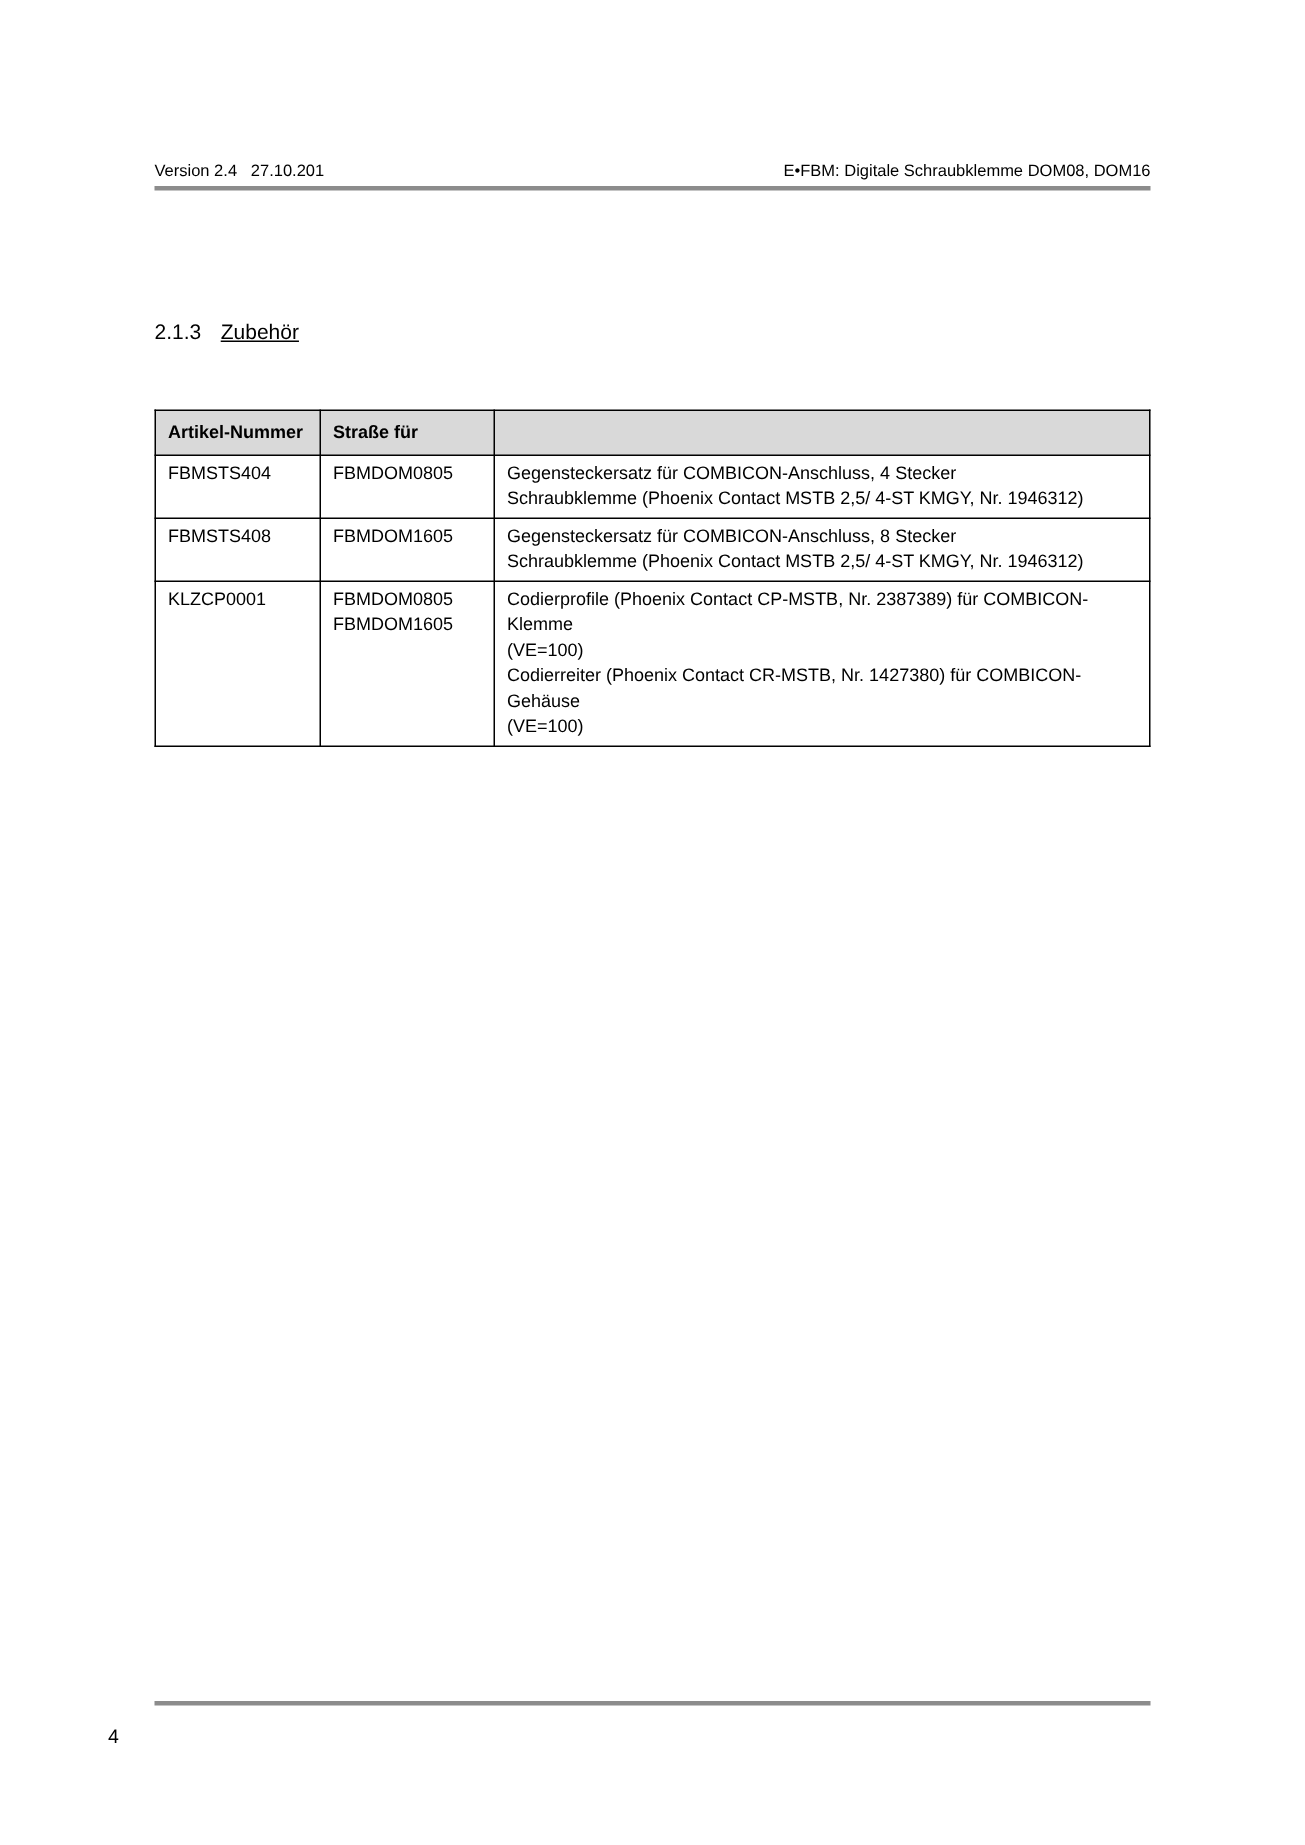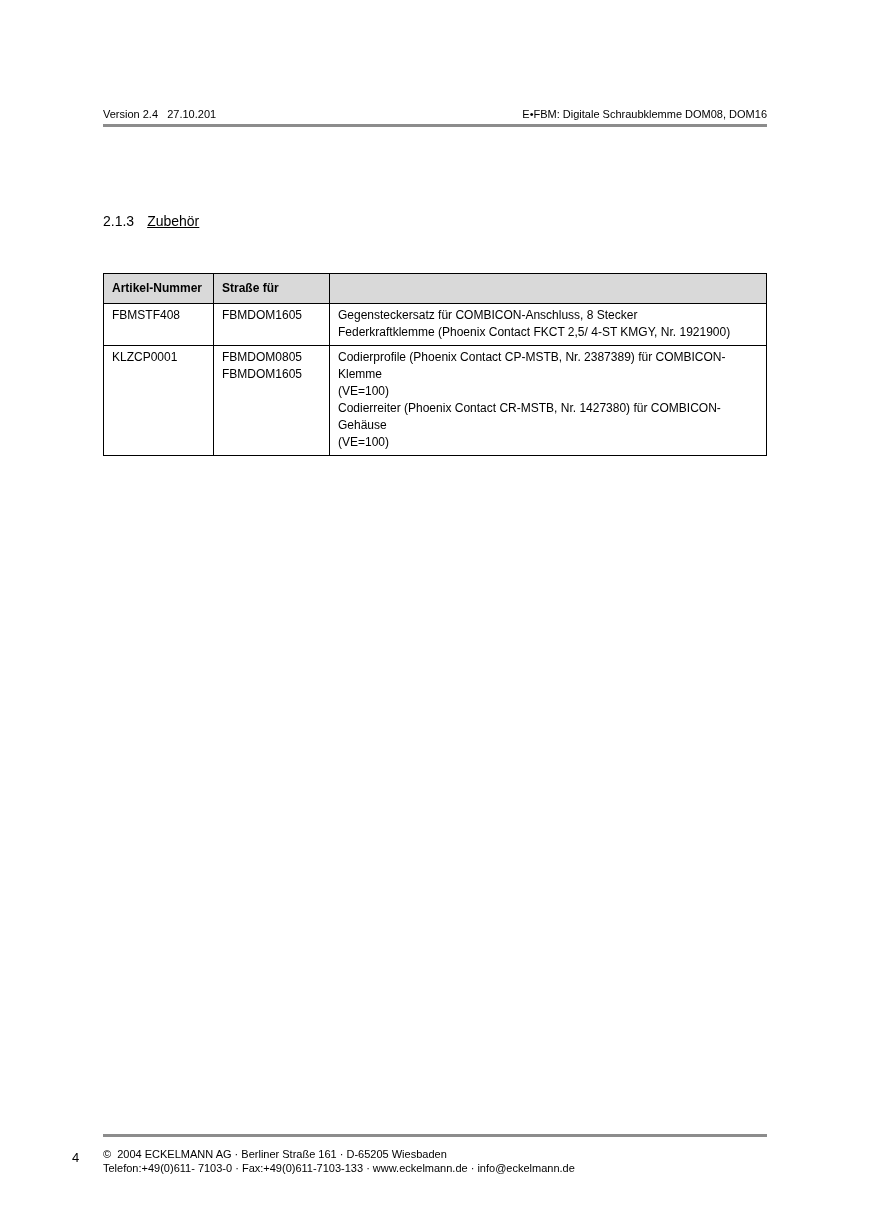--- a/index.html
+++ b/index.html
@@ -114,45 +114,51 @@
   <table class="acc-table">
     <thead>
       <tr>
         <th class="col-artikel">Artikel-Nummer</th>
         <th class="col-zubehoer">Straße für</th>
         <th class="col-beschreibung"></th>
       </tr>
     </thead>
     <tbody>
       <tr>
-        <td>FBMSTF408</td>
+        <td>FBMSTS404</td>
+        <td>
+          <div class="cell-line">FBMDOM0805</div>
+        </td>
+        <td>
+          <div class="cell-line">Gegensteckersatz für COMBICON-Anschluss, 4 Stecker</div>
+          <div class="cell-line">Schraubklemme (Phoenix Contact MSTB 2,5/ 4-ST KMGY, Nr. 1946312)</div>
+        </td>
+      </tr>
+      <tr>
+        <td>FBMSTS408</td>
         <td>
           <div class="cell-line">FBMDOM1605</div>
         </td>
         <td>
           <div class="cell-line">Gegensteckersatz für COMBICON-Anschluss, 8 Stecker</div>
-          <div class="cell-line">Federkraftklemme (Phoenix Contact FKCT 2,5/ 4-ST KMGY, Nr. 1921900)</div>
+          <div class="cell-line">Schraubklemme (Phoenix Contact MSTB 2,5/ 4-ST KMGY, Nr. 1946312)</div>
         </td>
       </tr>
       <tr>
         <td>KLZCP0001</td>
         <td>
           <div class="cell-line">FBMDOM0805</div>
           <div class="cell-line">FBMDOM1605</div>
         </td>
         <td>
           <div class="cell-line">Codierprofile (Phoenix Contact CP-MSTB, Nr. 2387389) für COMBICON-Klemme</div>
           <div class="cell-line">(VE=100)</div>
           <div class="cell-line">Codierreiter (Phoenix Contact CR-MSTB, Nr. 1427380) für COMBICON-Gehäuse</div>
           <div class="cell-line">(VE=100)</div>
         </td>
       </tr>
     </tbody>
   </table>
 
   <div class="footer-rule"></div>
   <div class="page-number">4</div>
-  <div class="footer-text">
-    <div class="pre">©  2004 ECKELMANN AG · Berliner Straße 161 · D-65205 Wiesbaden</div>
-    <div class="pre">Telefon:+49(0)611- 7103-0 · Fax:+49(0)611-7103-133 · www.eckelmann.de · info@eckelmann.de</div>
-  </div>
 
 </div>
 
 </body></html>

